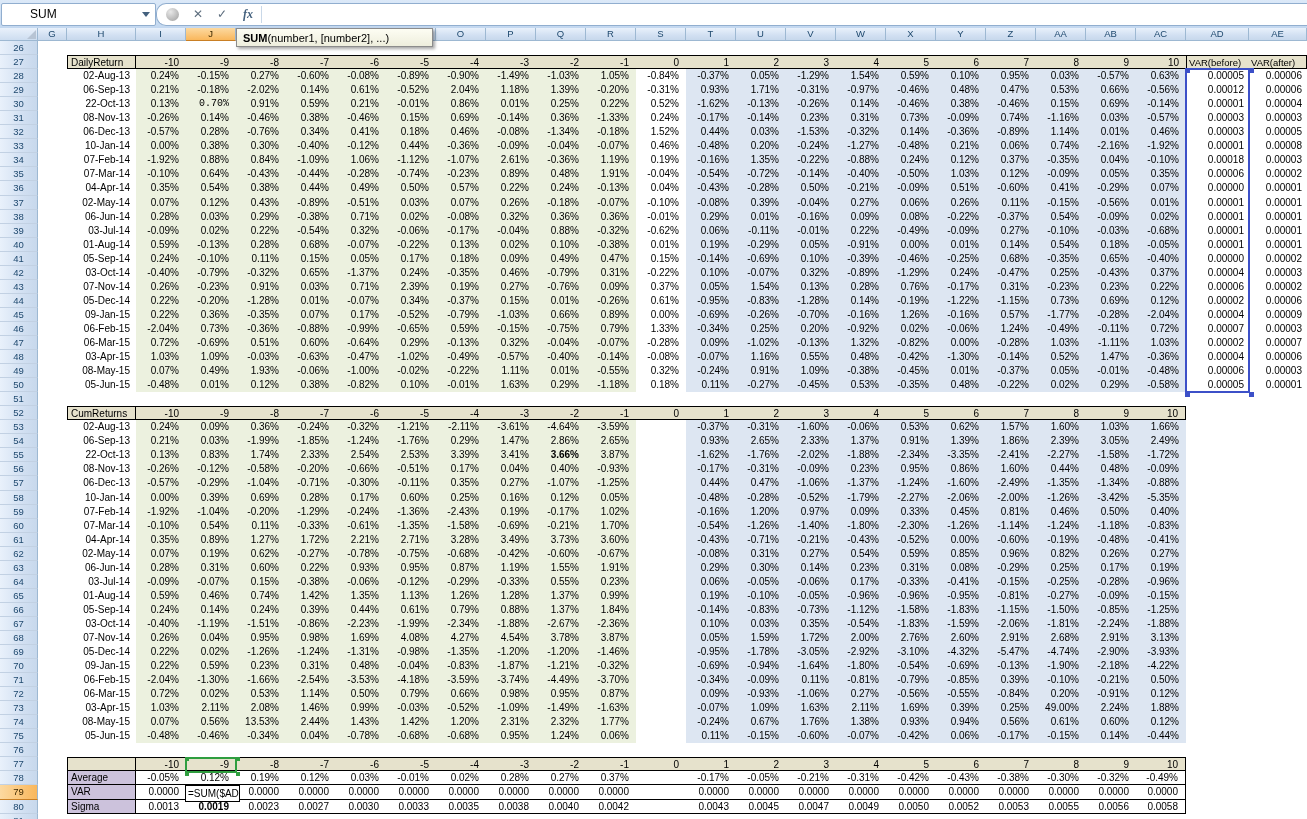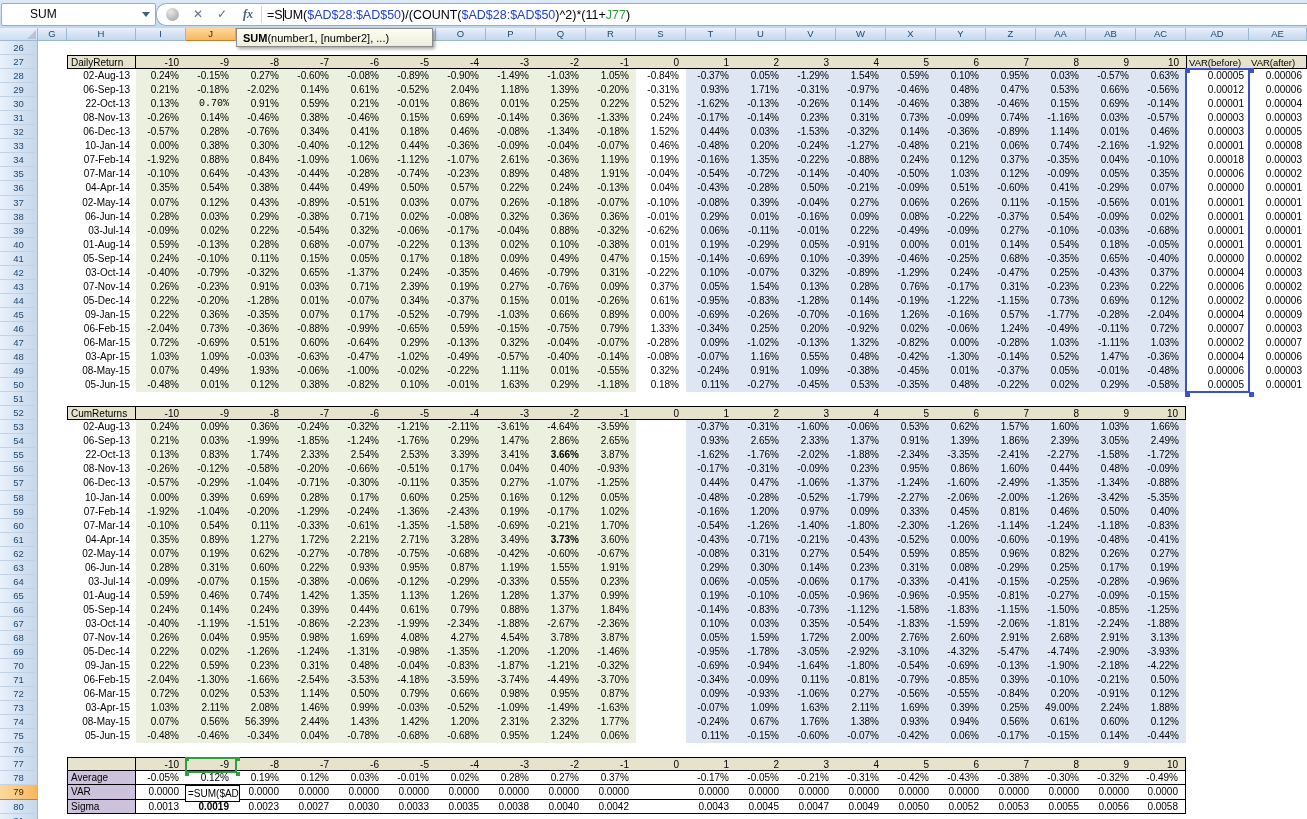--- a/index.html
+++ b/index.html
@@ -82,21 +82,20 @@
     <div class="namebox">
       <span class="namebox-text">SUM</span>
       <span class="namebox-arrow"></span>
     </div>
     <div class="fpill">
       <span class="orb"></span>
       <span class="fbtn x">✕</span>
       <span class="fbtn ok">✓</span>
       <span class="fbtn fx">fx</span>
       <span class="fsep"></span>
-      <span class="formula-text" id="formula-text"><span class="fk">=S</span><span class="caret"></span><span class="fk">UM(</span><span class="fb">$AD$28:$AD$50</span><span class="fk">)/(COUNT(</span><span class="fb">$AD$28:$AD$50</span><span class="fk">)^2)*(11+</span><span class="fg">J77</span><span class="fk">)</span></span>
     </div>
   </div>
 
   <div id="col-headers">
       <div class="corner">
         <i></i>
       </div>
       <div class="ch" style="width: 29px;">G</div>
       <div class="ch" style="width: 69px;">H</div>
       <div class="ch" style="width: 50px;">I</div>
@@ -1110,21 +1109,21 @@
         <div class="cell w" style="width: 29px;"></div>
         <div class="cell w date" style="width: 69px;">04-Apr-14</div>
         <div class="cell g num" style="width: 50px;">0.35%</div>
         <div class="cell g num" style="width: 50px;">0.89%</div>
         <div class="cell g num" style="width: 50px;">1.27%</div>
         <div class="cell g num" style="width: 50px;">1.72%</div>
         <div class="cell g num" style="width: 50px;">2.21%</div>
         <div class="cell g num" style="width: 50px;">2.71%</div>
         <div class="cell g num" style="width: 50px;">3.28%</div>
         <div class="cell g num" style="width: 50px;">3.49%</div>
-        <div class="cell g num" style="width: 50px; font-weight: bold;">3.73%</div>
+        <div class="cell g num" style="width: 50px;">3.73%</div>
         <div class="cell g num" style="width: 50px;">3.60%</div>
         <div class="cell w num" style="width: 50px;"></div>
         <div class="cell b num" style="width: 50px;">-0.43%</div>
         <div class="cell b num" style="width: 50px;">-0.71%</div>
         <div class="cell b num" style="width: 50px;">-0.21%</div>
         <div class="cell b num" style="width: 50px;">-0.43%</div>
         <div class="cell b num" style="width: 50px;">-0.52%</div>
         <div class="cell b num" style="width: 50px;">0.00%</div>
         <div class="cell b num" style="width: 50px;">-0.60%</div>
         <div class="cell b num" style="width: 50px;">-0.19%</div>
@@ -1468,21 +1467,21 @@
         <div class="cell b num" style="width: 50px;">1.88%</div>
         <div class="cell w" style="width: 63px;"></div>
         <div class="cell w" style="width: 58px;"></div>
       </div>
       <div class="row">
         <div class="rn">74</div>
         <div class="cell w" style="width: 29px;"></div>
         <div class="cell w date" style="width: 69px;">08-May-15</div>
         <div class="cell g num" style="width: 50px;">0.07%</div>
         <div class="cell g num" style="width: 50px;">0.56%</div>
-        <div class="cell g num" style="width: 50px;">56.39%</div>
+        <div class="cell g num" style="width: 50px;">13.53%</div>
         <div class="cell g num" style="width: 50px;">2.44%</div>
         <div class="cell g num" style="width: 50px;">1.43%</div>
         <div class="cell g num" style="width: 50px;">1.42%</div>
         <div class="cell g num" style="width: 50px;">1.20%</div>
         <div class="cell g num" style="width: 50px;">2.31%</div>
         <div class="cell g num" style="width: 50px;">2.32%</div>
         <div class="cell g num" style="width: 50px;">1.77%</div>
         <div class="cell w num" style="width: 50px;"></div>
         <div class="cell b num" style="width: 50px;">-0.24%</div>
         <div class="cell b num" style="width: 50px;">0.67%</div>

